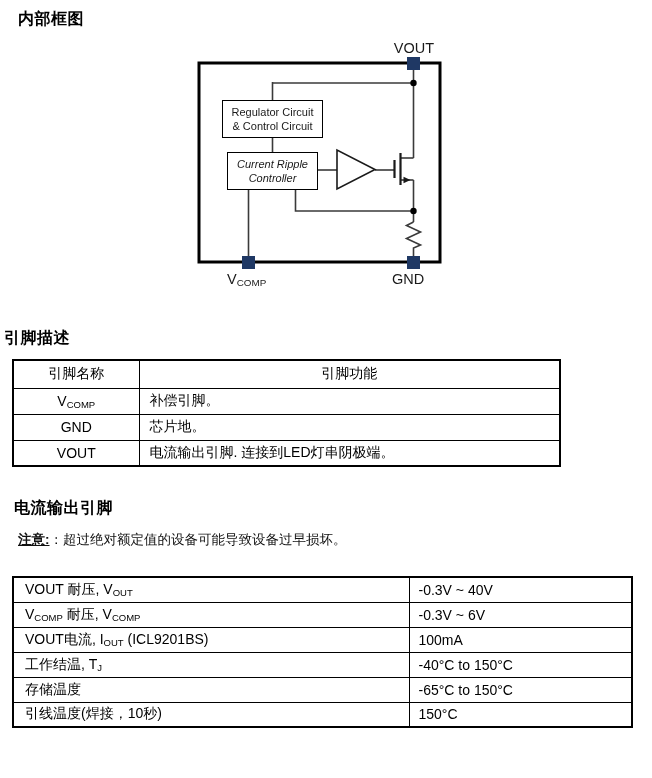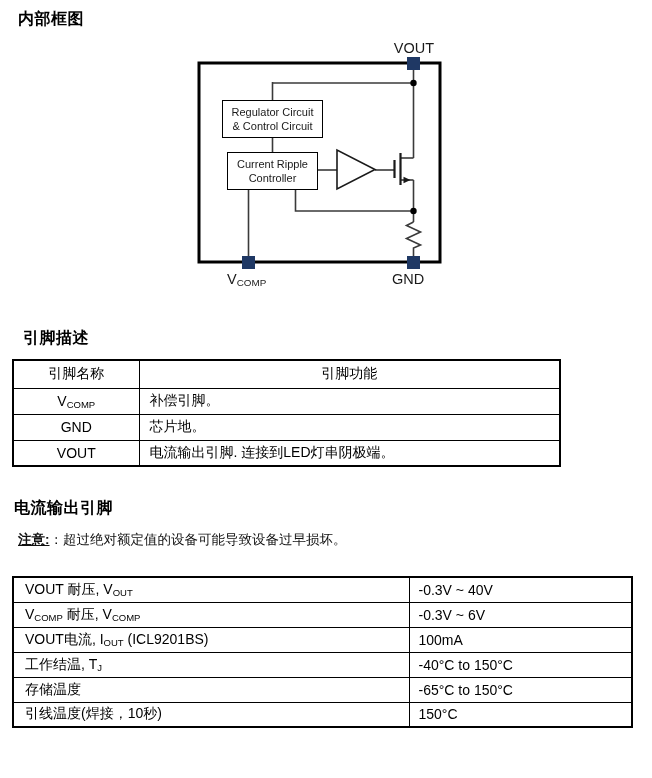--- a/index.html
+++ b/index.html
@@ -104,35 +104,35 @@
     </g>
 
     <circle cx="413.5" cy="43" r="3.2" fill="#000"></circle>
     <circle cx="413.5" cy="171" r="3.2" fill="#000"></circle>
   </svg>
 
   <div class="diag-box" style="left:222px; top:60px; width:101px; height:38px;">
     <div>Regulator Circuit</div>
     <div>&amp; Control Circuit</div>
   </div>
-  <div class="diag-box" style="left:227px; top:112px; width:91px; height:38px;">
+  <div class="diag-box" style="left:227px; top:112px; width:91px; height:38px;font-style:italic;">
     <div>Current Ripple</div>
     <div>Controller</div>
   </div>
 
   <div class="pin-square" style="left:407px; top:17px;"></div>
   <div class="pin-square" style="left:242px; top:216px;"></div>
   <div class="pin-square" style="left:407px; top:216px;"></div>
 
   <div class="pin-label" style="left:389px; top:0px; width:50px; text-align:center;">VOUT</div>
   <div class="pin-label" style="left:227px; top:231px;"><span>V</span><span class="sub">COMP</span></div>
   <div class="pin-label" style="left:392px; top:231px;">GND</div>
 </div>
 
-<div class="abs heading" style="left:23px; top:328px;">引脚描述</div>
+<div class="abs heading" style="left:4px; top:328px;">引脚描述</div>
 
 <table id="pin-table" class="abs" style="left:12px; top:359px;">
   <colgroup>
       <col style="width:126px">
       <col>
     </colgroup>
   <tbody>
       <tr>
     <th>引脚名称</th>
     <th>引脚功能</th>

